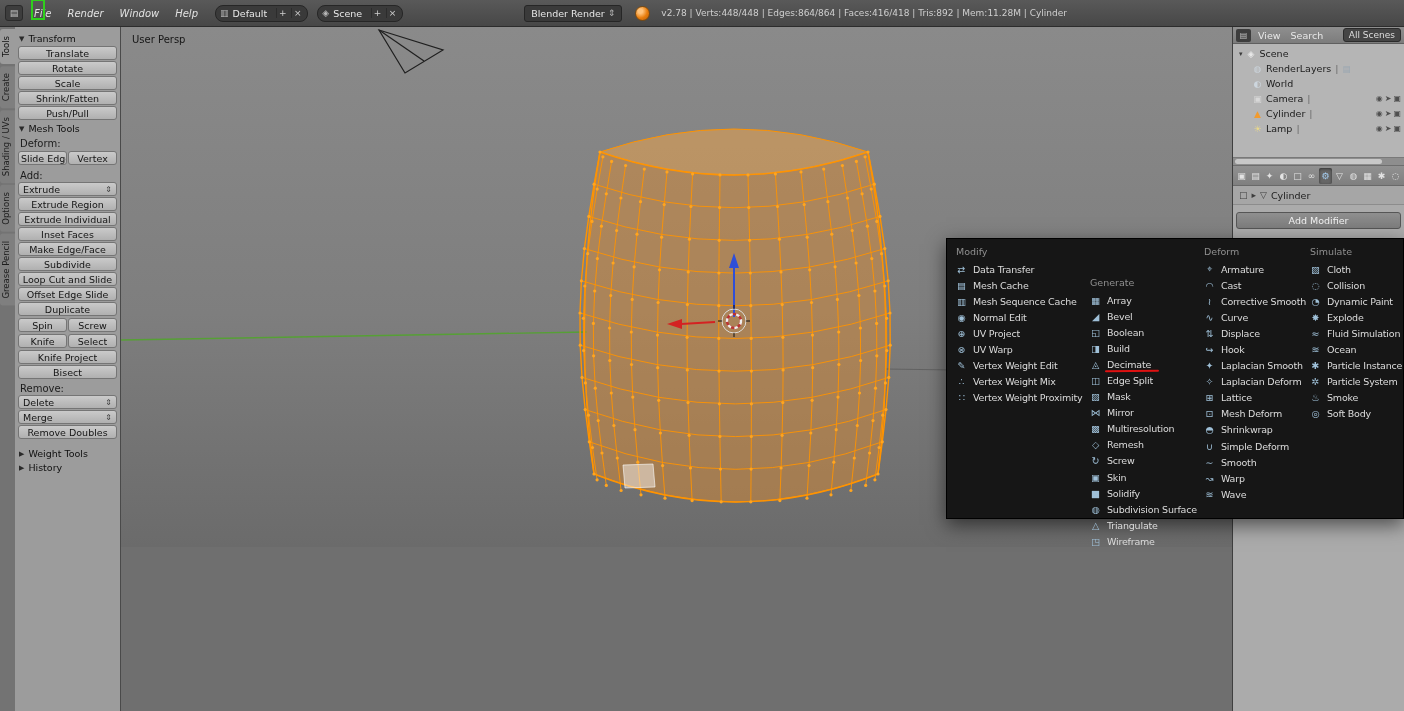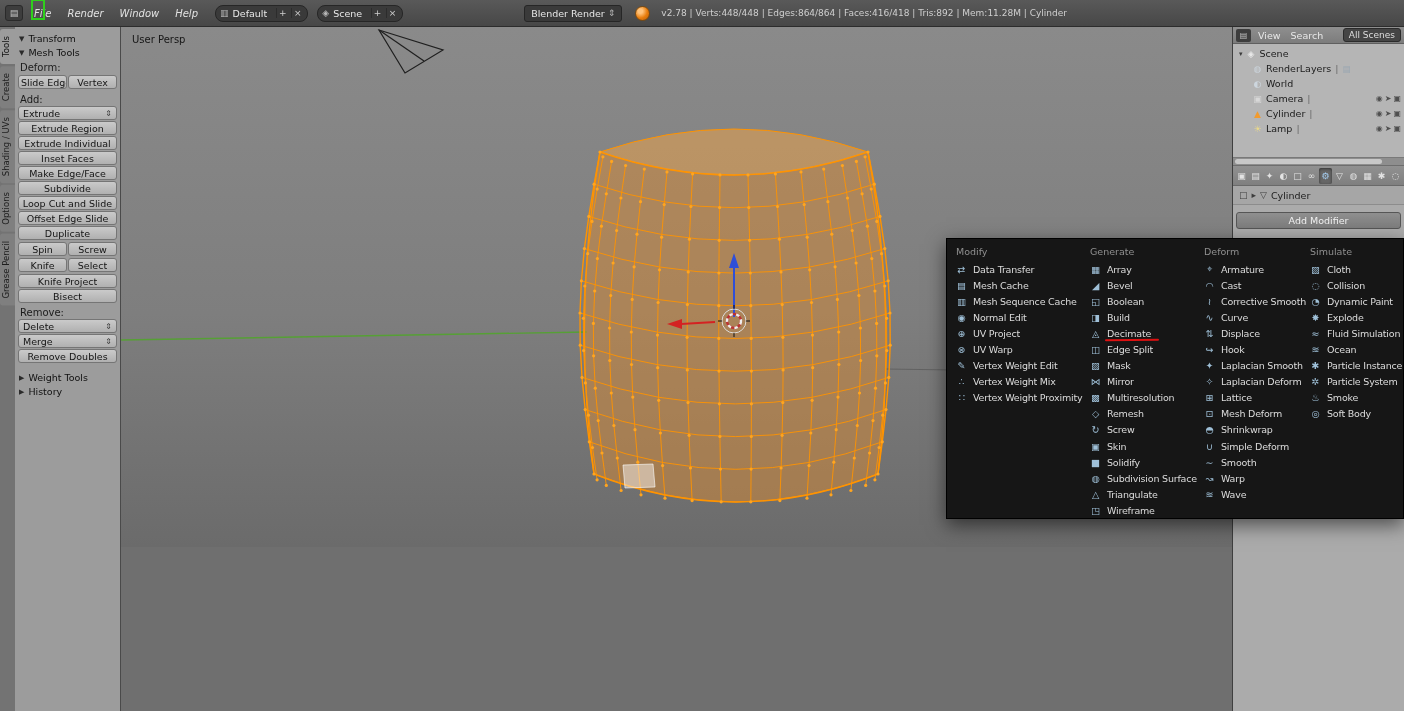--- a/index.html
+++ b/index.html
@@ -96,21 +96,21 @@
   .crumb-ic { color:#3d3d3d; font-size:9px; }
   .add-mod { margin:7px 3px 0 3px; height:17px; display:flex; align-items:center; justify-content:center;
     background:linear-gradient(#8f8f8f,#7d7d7d); border:1px solid #565656; border-radius:3px;
     color:#f0f0f0; font-size:9.5px; cursor:pointer; }
 
   
   .mod-menu { position:absolute; left:946px; top:238px; width:458px; height:281px;
     background:#161616; border:1px solid #000; box-shadow:0 6px 18px rgba(0,0,0,.55);
     display:flex; padding:4px 4px; z-index:20; }
   .mcol { padding:0 2px; }
-  .mcol:nth-child(1){ width:134px; } .mcol:nth-child(2){ width:114px; }
+  .mcol:nth-child(1){ width:134px; } .mcol:nth-child(2){ width:114px;margin-top:31px; }
   .mcol:nth-child(3){ width:106px; } .mcol:nth-child(4){ width:96px; }
   .mtitle { color:#8f8f8f; font-size:9.5px; padding:3px 3px 4px 3px; }
   .menu-item { height:16.1px; display:flex; align-items:center; gap:5px; padding:0 2px;
     color:#dcdcdc; font-size:9.5px; letter-spacing:-0.2px; border-radius:2px; cursor:pointer; white-space:nowrap; }
   .mi-icon { width:13px; min-width:13px; text-align:center; font-size:9.5px; color:#9fc0d8; }
   .mi-label { position:relative; }
   .menu-item.annotated .mi-label::after { content:""; position:absolute; left:-2px; right:-8px;
     bottom:-2px; height:2px; background:#dd1111; border-radius:2px; transform:rotate(-0.6deg); }
 </style>
 </head>
@@ -155,20 +155,28 @@
       <div class="shelf-tab">Shading / UVs</div>
       <div class="shelf-tab">Options</div>
       <div class="shelf-tab">Grease Pencil</div>
     </div>
 
   <aside class="tool-shelf">
     <div class="phead">
       <span class="tri">▼</span>
       <span>Transform</span>
     </div>
+    <div>
+
+    <button class="tbtn">Translate</button>
+        <button class="tbtn">Rotate</button>
+        <button class="tbtn">Scale</button>
+        <button class="tbtn">Shrink/Fatten</button>
+        <button class="tbtn">Push/Pull</button>
+      </div>
 
     <div class="phead">
       <span class="tri">▼</span>
       <span>Mesh Tools</span>
     </div>
     <div class="slabel">Deform:</div>
     <div class="trow">
       <button class="tbtn">Slide Edge</button>
       <button class="tbtn">Vertex</button>
     </div>

